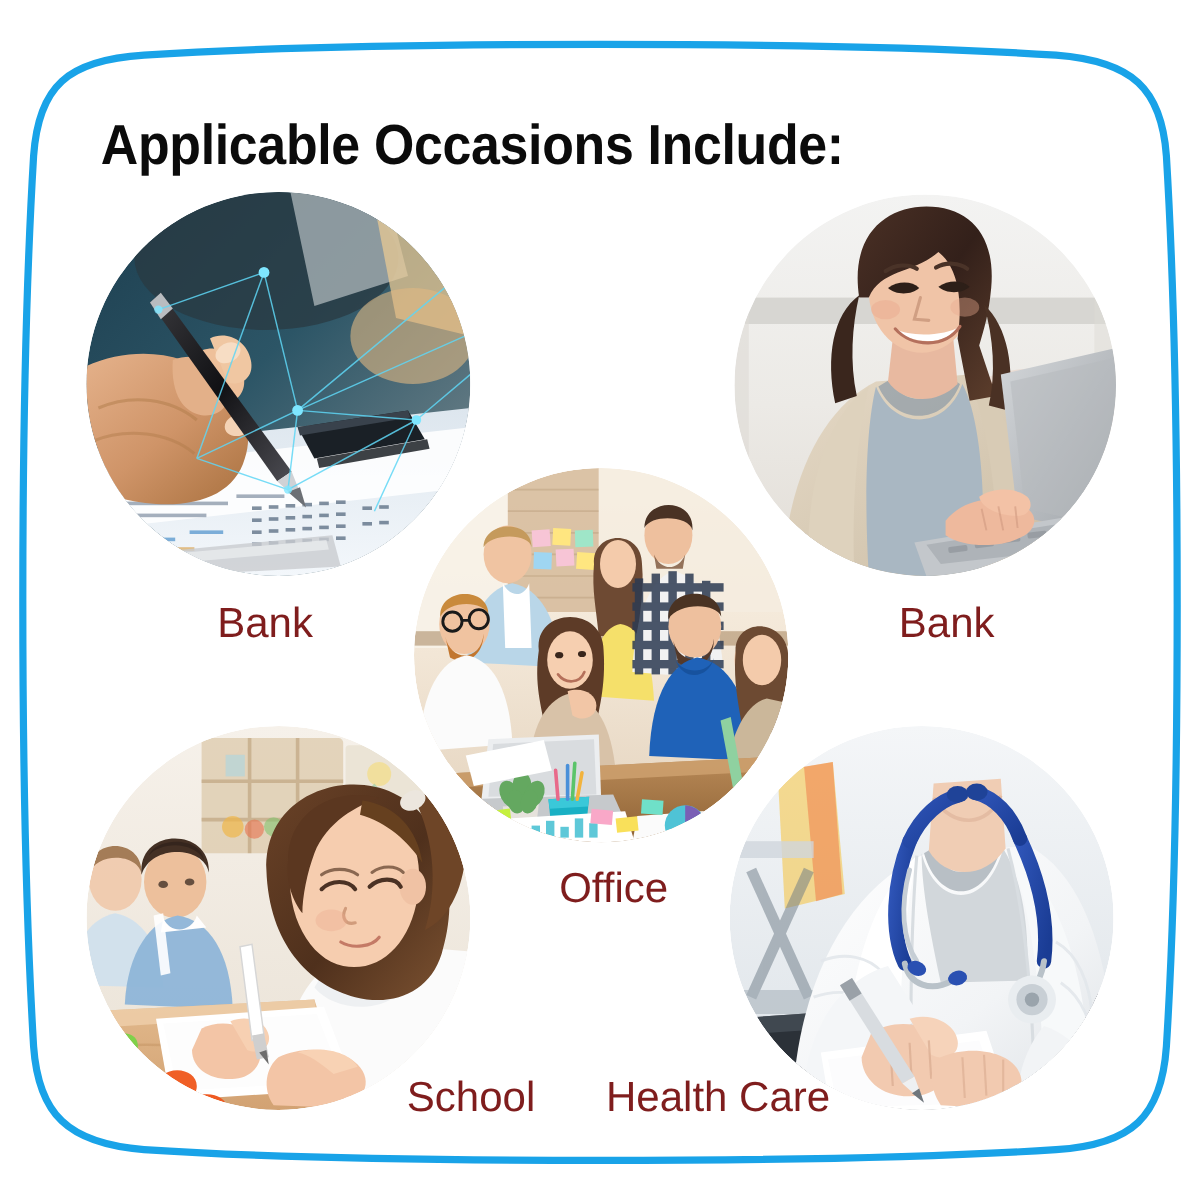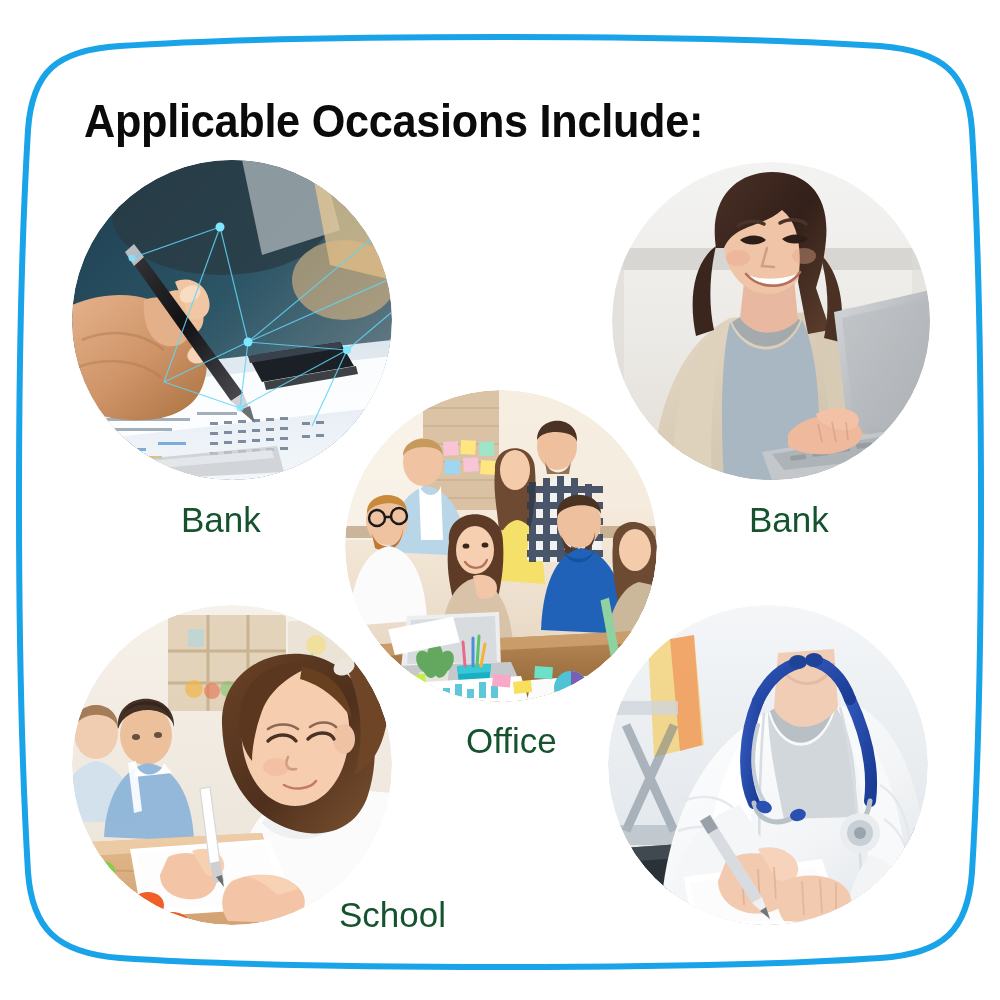--- a/index.html
+++ b/index.html
@@ -66,21 +66,21 @@
   #ring-office { left: 345px; top: 390px; width: 312px; height: 312px; }
   #ring-school { left: 72px;  top: 605px; width: 320px; height: 320px; }
   #ring-health { left: 608px; top: 605px; width: 320px; height: 320px; }
 
   
   .caption {
     position: absolute;
     font-family: "Liberation Sans", sans-serif;
     font-weight: 400;
     font-size: 35px;
-    color: #14532d;
+    color: #7f1d1d;
     white-space: nowrap;
   }
   #cap-bank   { left: 181px; top: 500px; }
   #cap-home   { left: 749px; top: 500px; }
   #cap-office { left: 466px; top: 721px; text-align: center; }
   #cap-school { left: 339px; top: 895px; text-align: center; }
   #cap-health { left: 505px; top: 895px; }
 </style>
 </head>
 <body>
@@ -742,14 +742,15 @@
         </g>
       </g>
     </svg>
   </div>
   <div class="tile-ring" id="ring-health"></div>
 
   <div class="caption" id="cap-bank">Bank</div>
   <div class="caption" id="cap-home">Bank</div>
   <div class="caption" id="cap-office">Office</div>
   <div class="caption" id="cap-school">School</div>
+  <div class="caption" id="cap-health">Health Care</div>
 
 </div>
 
 </body></html>

